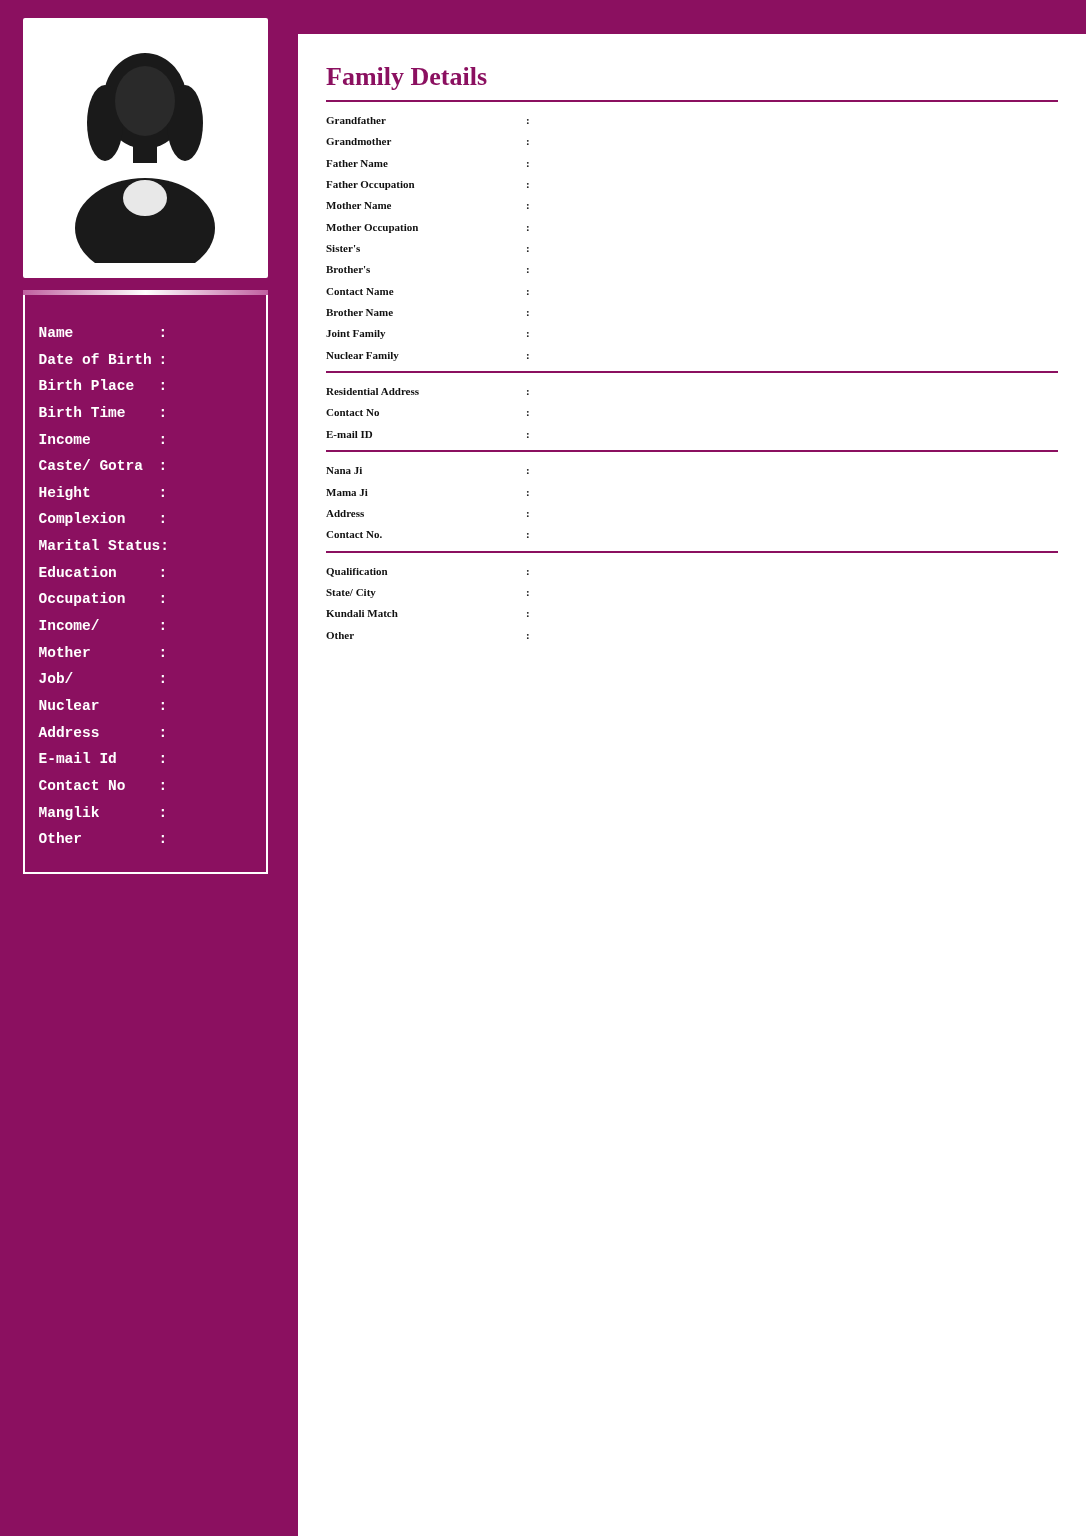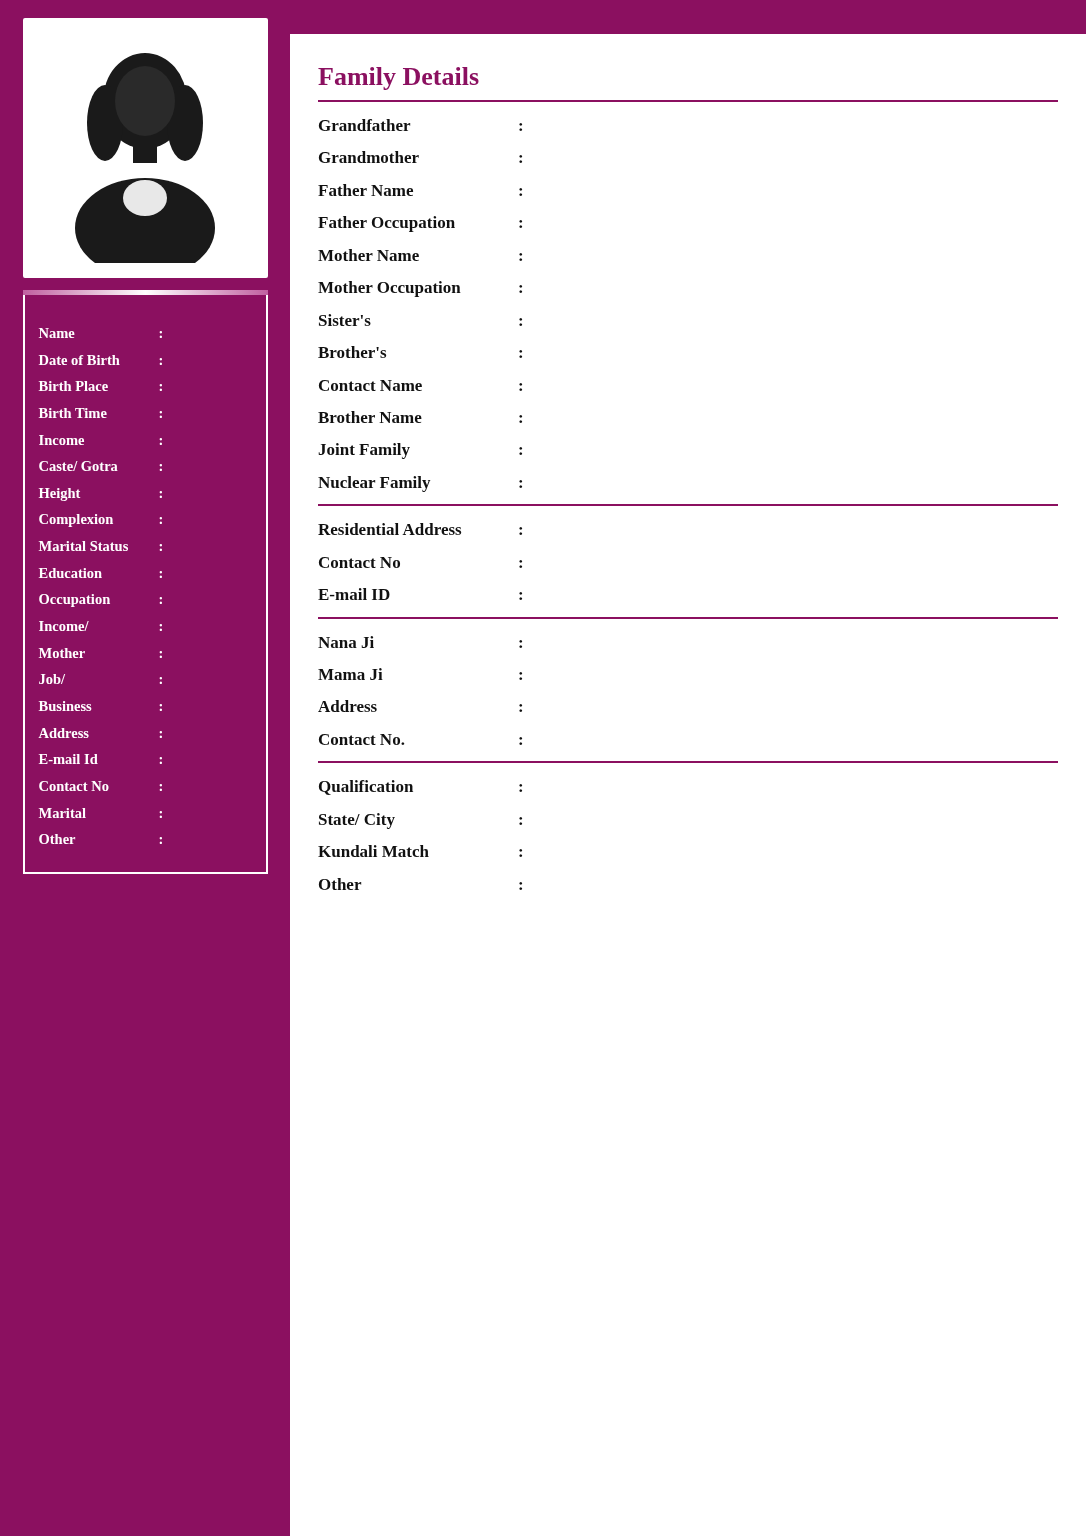--- a/index.html
+++ b/index.html
@@ -68,20 +68,21 @@
     }
 
     .field-row {
       display: flex;
       align-items: flex-end;
       margin-bottom: 2px;
       color: #fff;
       font-size: 14.5px;
       font-weight: bold;
       line-height: 1.7;
+      font-family: Liberation Mono, monospace;
     }
 
     .field-label {
       min-width: 120px;
       font-weight: bold;
       color: #fff;
     }
 
     .field-colon {
       margin-right: 6px;
@@ -93,20 +94,21 @@
       color: #fff;
     }
 
     
     .right-col {
       flex: 1;
       background: #fff;
       display: flex;
       flex-direction: column;
       padding: 0;
+      margin-left: 8px;
     }
 
     .header-bar {
       background: #8B1060;
       padding: 16px 20px 14px 30px;
       border-bottom: 4px solid #8B1060;
     }
 
     .header-title {
       font-size: 62px;
@@ -134,21 +136,21 @@
     .section-divider {
       border: none;
       border-top: 2px solid #8B1060;
       margin-bottom: 8px;
     }
 
     .right-field-row {
       display: flex;
       align-items: flex-start;
       margin-bottom: 1px;
-      font-size: 17px;
+      font-size: 11px;
       font-weight: bold;
       color: #111;
       line-height: 1.85;
     }
 
     .right-field-label {
       min-width: 200px;
       font-weight: bold;
       color: #111;
     }
@@ -261,41 +263,41 @@
           <span class="field-label">Mother</span>
           <span class="field-colon">:</span>
           <span class="field-value"></span>
         </div>
         <div class="field-row">
           <span class="field-label">Job/</span>
           <span class="field-colon">:</span>
           <span class="field-value"></span>
         </div>
         <div class="field-row">
-          <span class="field-label">Business</span>
+          <span class="field-label">Nuclear</span>
           <span class="field-colon">:</span>
           <span class="field-value"></span>
         </div>
         <div class="field-row">
           <span class="field-label">Address</span>
           <span class="field-colon">:</span>
           <span class="field-value"></span>
         </div>
         <div class="field-row">
           <span class="field-label">E-mail Id</span>
           <span class="field-colon">:</span>
           <span class="field-value"></span>
         </div>
         <div class="field-row">
           <span class="field-label">Contact No</span>
           <span class="field-colon">:</span>
           <span class="field-value"></span>
         </div>
         <div class="field-row">
-          <span class="field-label">Marital</span>
+          <span class="field-label">Manglik</span>
           <span class="field-colon">:</span>
           <span class="field-value"></span>
         </div>
         <div class="field-row">
           <span class="field-label">Other</span>
           <span class="field-colon">:</span>
           <span class="field-value"></span>
         </div>
       </div>
   </div>

